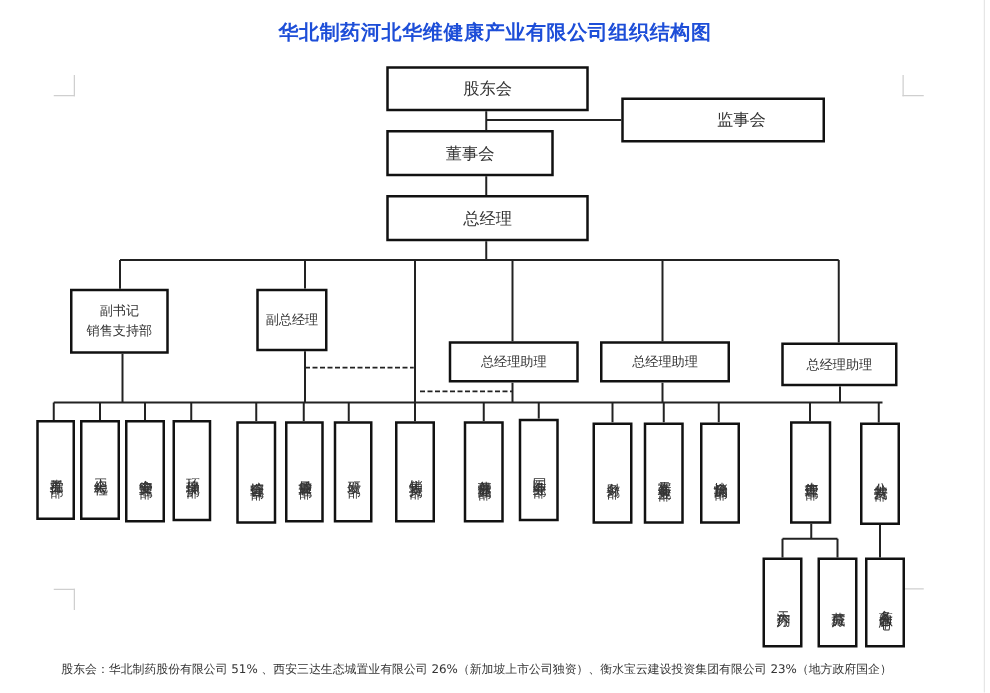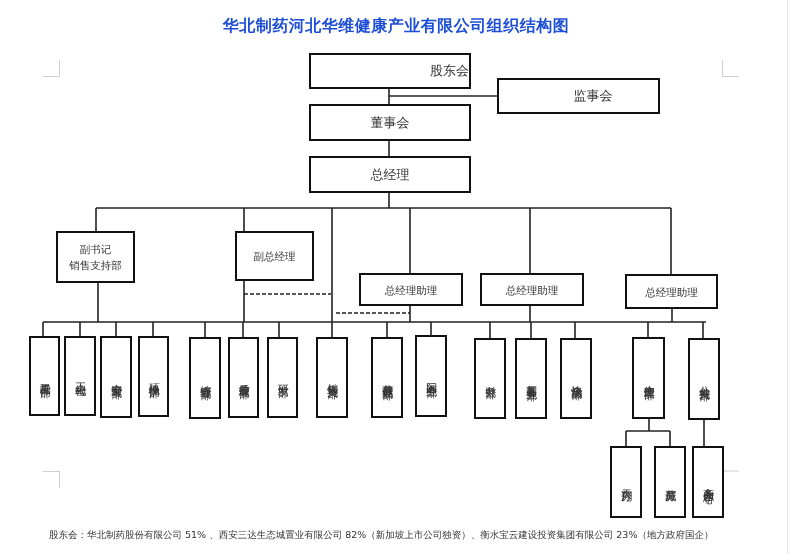--- a/index.html
+++ b/index.html
@@ -75,38 +75,38 @@
   </g>
 
   <g stroke="#222" stroke-width="1.4" stroke-dasharray="4,2" fill="none">
     <line x1="244" y1="294" x2="331" y2="294"></line>
     <line x1="336" y1="313" x2="410" y2="313"></line>
   </g>
 
   <line x1="723" y1="471" x2="739" y2="471" stroke="#cfcfcf" stroke-width="1"></line>
 </svg>
 
-<div class="box h" style="left:309px;top:53px;width:162px;height:36px;justify-content:flex-end;">
+<div class="box h" style="left:309px;top:53px;width:162px;height:36px;">
   <span>股东会</span>
 </div>
 <div class="box h" style="left:497px;top:78px;width:163px;height:36px;padding-left:29px;">
   <span>监事会</span>
 </div>
-<div class="box h" style="left:309px;top:104px;width:162px;height:37px;">
+<div class="box h" style="left:309px;top:104px;width:134px;height:37px;">
   <span>董事会</span>
 </div>
 <div class="box h" style="left:309px;top:156px;width:162px;height:37px;font-family:Liberation Mono, monospace;">
   <span>总经理</span>
 </div>
 
 <div class="box hs" style="left:56px;top:231px;width:79px;height:52px;flex-direction:column;">
   <span>副书记</span>
   <span>销售支持部</span>
 </div>
-<div class="box hs" style="left:205px;top:231px;width:79px;height:50px;margin-left:30px;">
+<div class="box hs" style="left:205px;top:231px;width:57px;height:50px;">
   <span>副总经理</span>
 </div>
 <div class="box hs" style="left:359px;top:273px;width:104px;height:33px;">
   <span>总经理助理</span>
 </div>
 <div class="box hs" style="left:480px;top:273px;width:104px;height:33px;">
   <span>总经理助理</span>
 </div>
 <div class="box hs" style="left:625px;top:274px;width:93px;height:35px;">
   <span>总经理助理</span>
@@ -161,13 +161,13 @@
 <div class="box v" style="left:610px;top:446px;width:32px;height:72px;">
   <span>天翔分厂</span>
 </div>
 <div class="box v" style="left:654px;top:446px;width:32px;height:72px;">
   <span>藁城分厂</span>
 </div>
 <div class="box v" style="left:692px;top:446px;width:32px;height:72px;">
   <span>商务合作中心</span>
 </div>
 
-<div class="footer">股东会：华北制药股份有限公司 51% 、西安三达生态城置业有限公司 82%（新加坡上市公司独资）、衡水宝云建设投资集团有限公司 23%（地方政府国企）</div>
+<div class="footer">股东会：华北制药股份有限公司 51% 、西安三达生态城置业有限公司 26%（新加坡上市公司独资）、衡水宝云建设投资集团有限公司 23%（地方政府国企）</div>
 
 </body></html>

